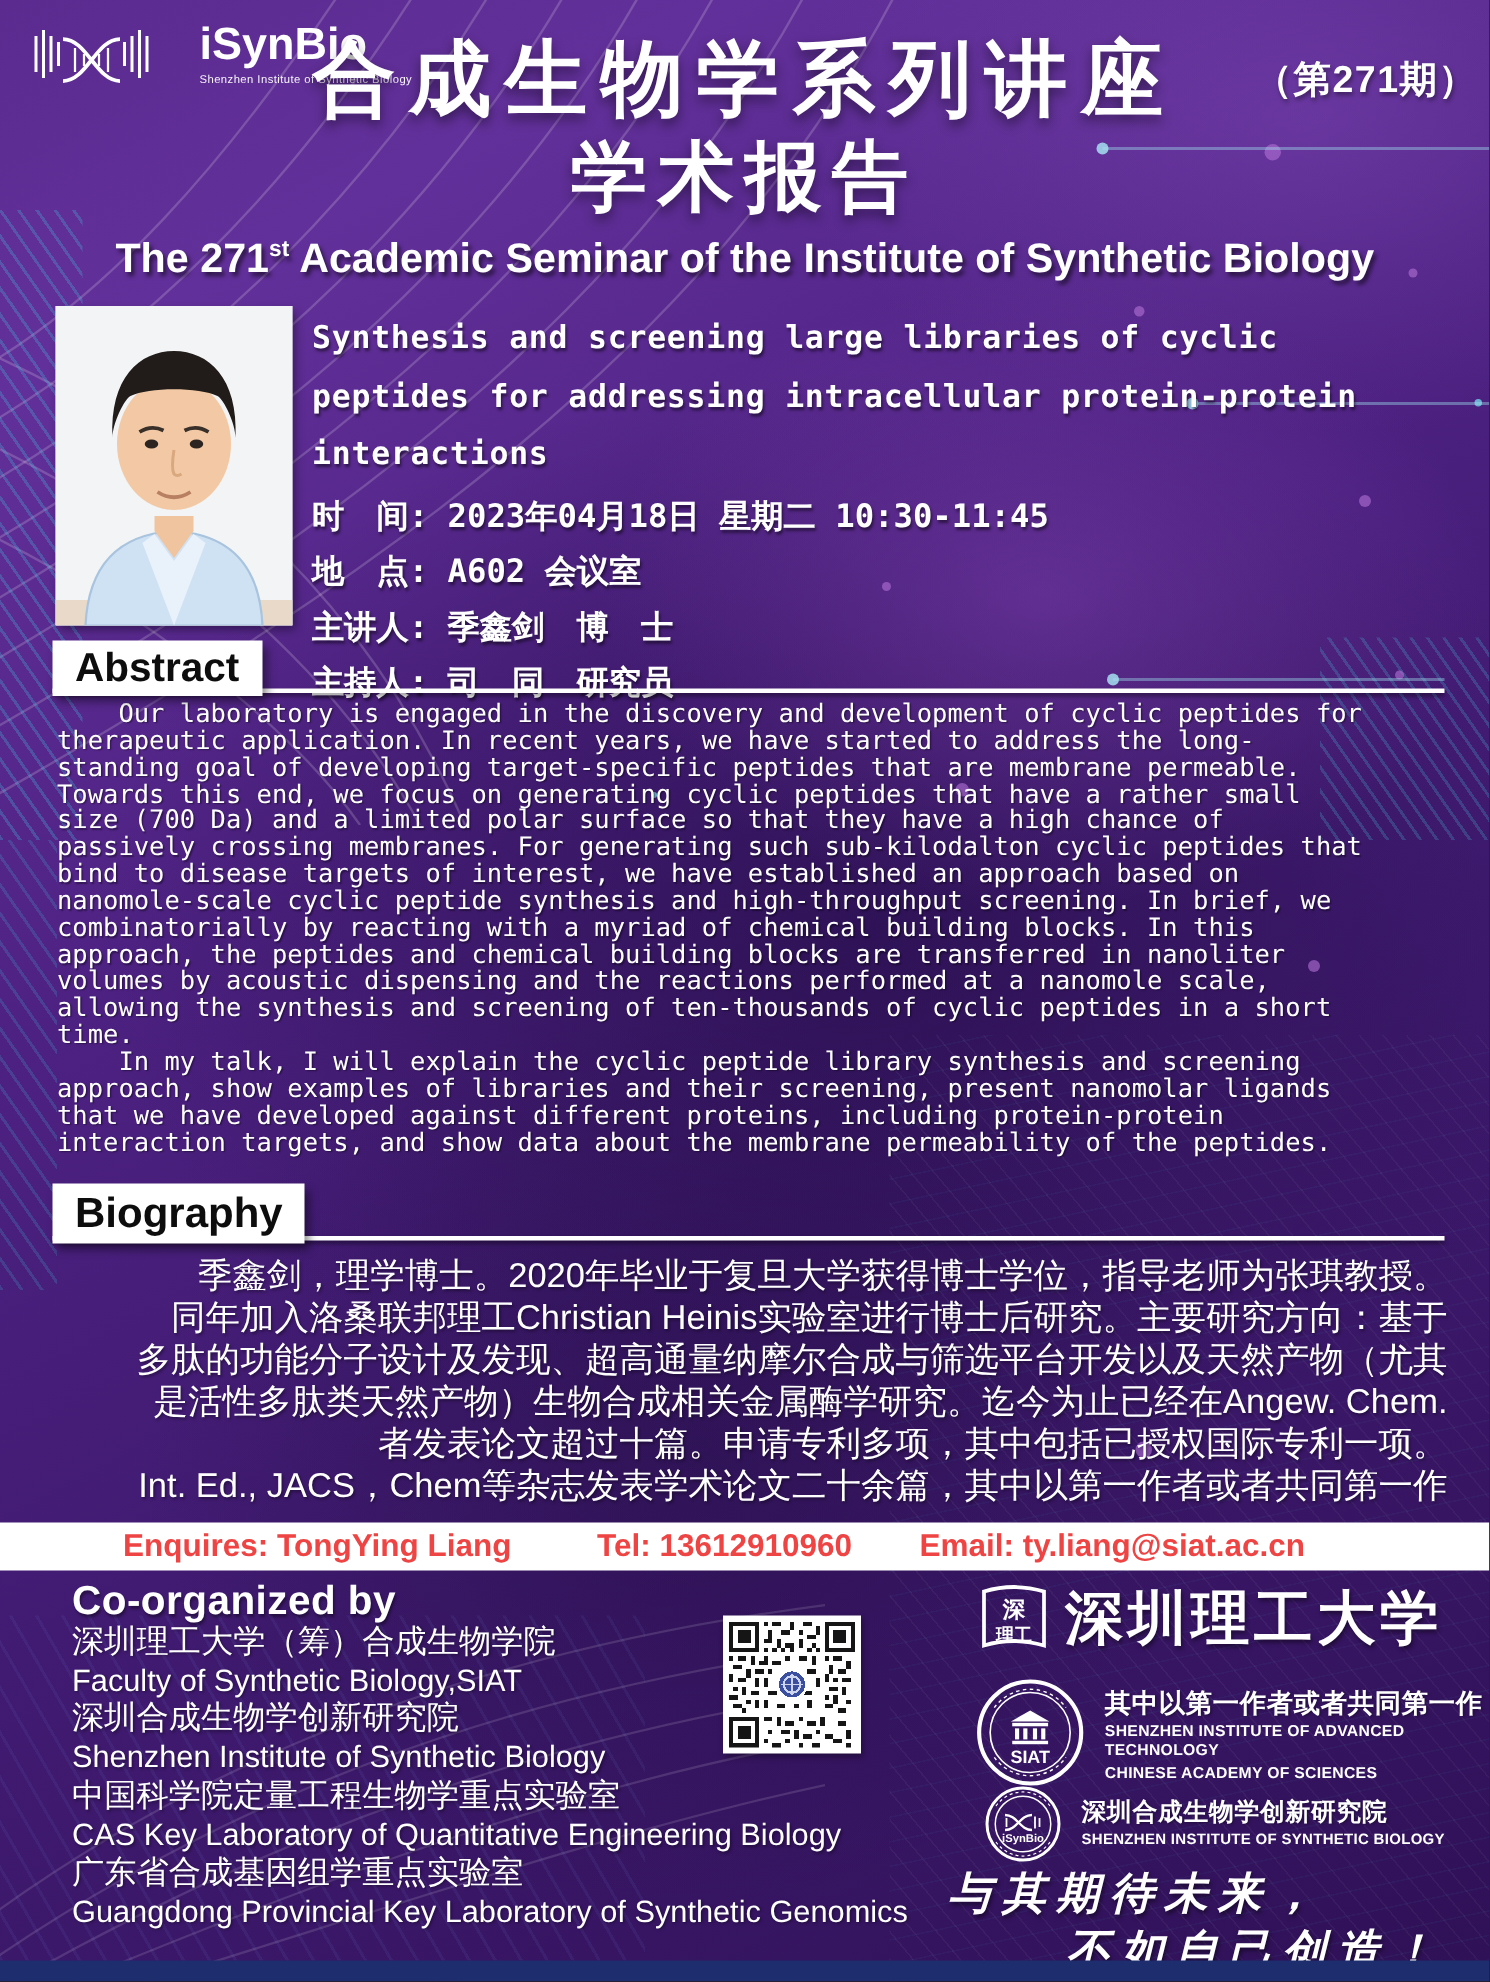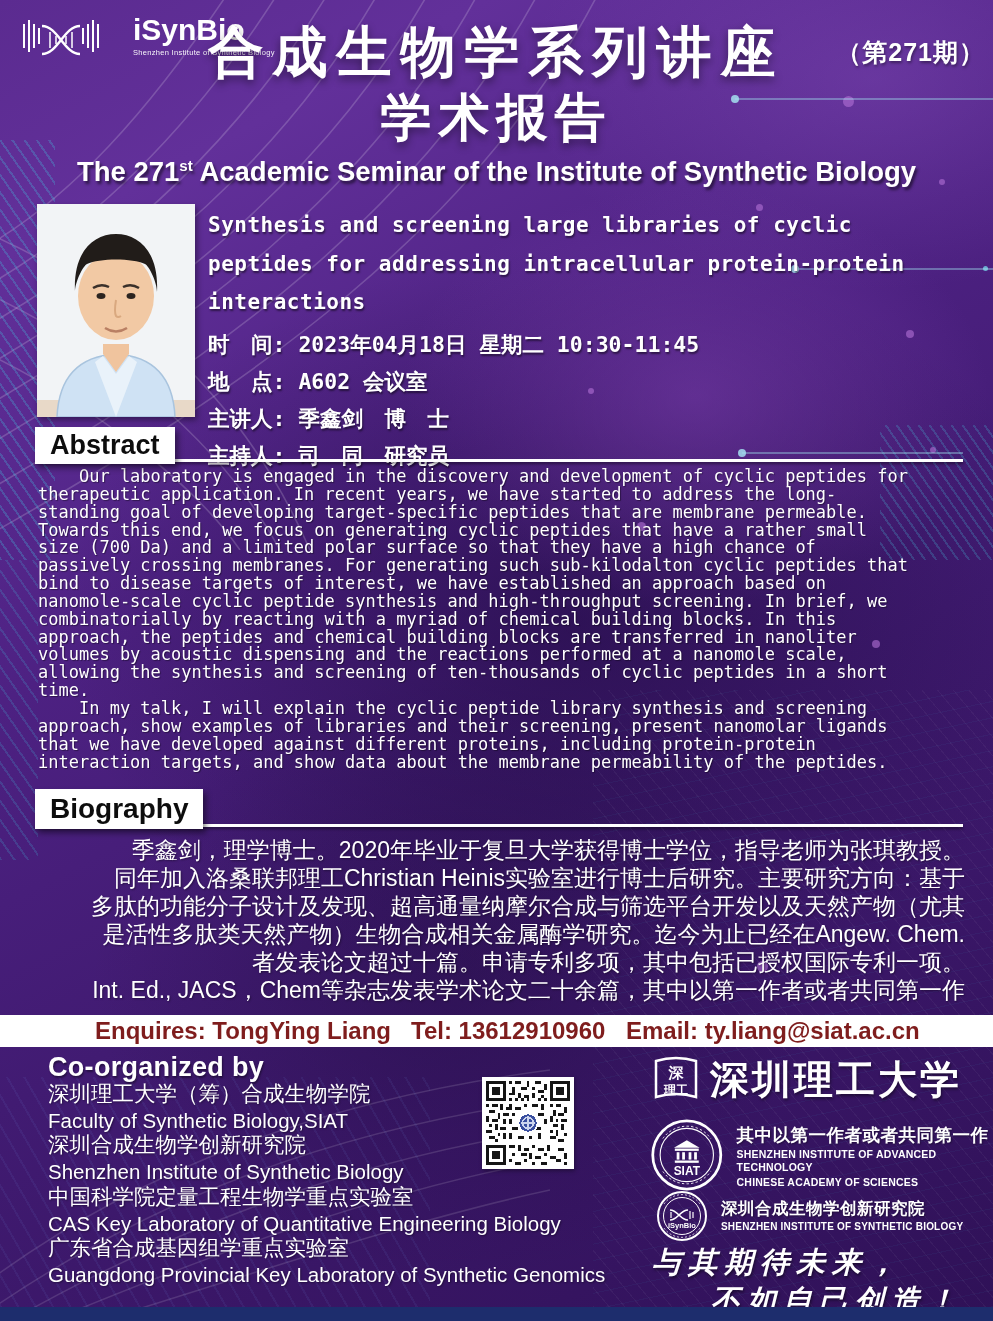--- a/index.html
+++ b/index.html
@@ -74,22 +74,22 @@
   
   .abstract-text{ left:38px; top:468px; width:930px; }
   .abs-line{ font-family:"DejaVu Sans Mono",monospace; font-weight:500; font-size:17px;
     line-height:17.85px; white-space:pre; text-shadow:1px 1px 1px rgba(0,0,0,.4); }
   .bio-text{ left:40px; top:836px; width:925px;text-align:right; }
   .bio-line{ font-size:23px; line-height:28px; font-weight:500; white-space:pre;
     text-shadow:1px 1px 2px rgba(0,0,0,.4); }
 
   
   .contact-bar{ left:0; top:1015px; width:993px; height:32px; background:#ffffff; z-index:2; }
-  .contact-bar span{ position:absolute; top:0; line-height:32px; font-weight:700; font-size:24px;
-    color:#7f1d1d;margin-left:13px; }
+  .contact-bar span{ position:absolute; top:0; line-height:32px; font-weight:700; font-size:21px;
+    color:#ef4444; }
   .c-enq{ left:82px; } .c-tel{ left:398px; } .c-email{ left:613px; }
 
   
   .coorg{ left:48px; top:1052px; font-size:27px; font-weight:800; letter-spacing:.3px;
     text-shadow:1px 2px 2px rgba(0,0,0,.4); }
   .orgs{ left:48px; top:1060px;margin-top:22px; }
   .org-line{ line-height:25.7px; white-space:pre; text-shadow:1px 1px 2px rgba(0,0,0,.4); }
   .org-line:nth-child(odd){ font-size:21.5px; font-weight:500; }
   .org-line:nth-child(even){ font-size:20.5px; font-weight:400; }
   .qr{ left:482px; top:1077px; width:92px; height:92px; background:#fff; padding:4px;
@@ -102,21 +102,21 @@
   .siat-cn{ font-size:17.5px; font-weight:700; letter-spacing:.5px; line-height:22px;
     text-shadow:1px 1px 2px rgba(0,0,0,.4); }
   .siat-en{ font-size:10.5px; font-weight:700; letter-spacing:.2px; line-height:13px; margin-top:2px; }
   .isyn-row{ left:656px; top:1190px; display:flex; gap:13px; }
   .isyn-text{ margin-top:7px; }
   .isyn-cn{ font-size:16.5px; font-weight:600; letter-spacing:.5px; line-height:22px;
     text-shadow:1px 1px 2px rgba(0,0,0,.4); }
   .isyn-en{ font-size:10px; font-weight:600; letter-spacing:.2px; margin-top:2px; }
   .slogan{ font-family:"DejaVu Serif","Liberation Serif",serif; font-style:italic; font-weight:700;
     font-size:29px; letter-spacing:7px; text-shadow:1px 2px 3px rgba(0,0,0,.5); }
-  .slogan1{ left:652px; top:1243px;font-family:Liberation Serif, serif; }
+  .slogan1{ left:632px; top:1243px;font-family:Liberation Serif, serif; }
   .slogan2{ left:0; right:30px; top:1281px; text-align:right; }
   .bottom-strip{ left:0; bottom:0; width:993px; height:14px; background:#1d2d6d; z-index:2; }
 </style>
 </head>
 <body>
 
 <div class="poster">
 
   <svg class="abs z1" style="left:-20px;top:-10px" width="780" height="560" viewBox="0 0 780 560" fill="none" stroke="rgba(255,255,255,.18)" stroke-width="1.6">
     <path d="M250,0 C170,120 90,210 0,260"></path>

